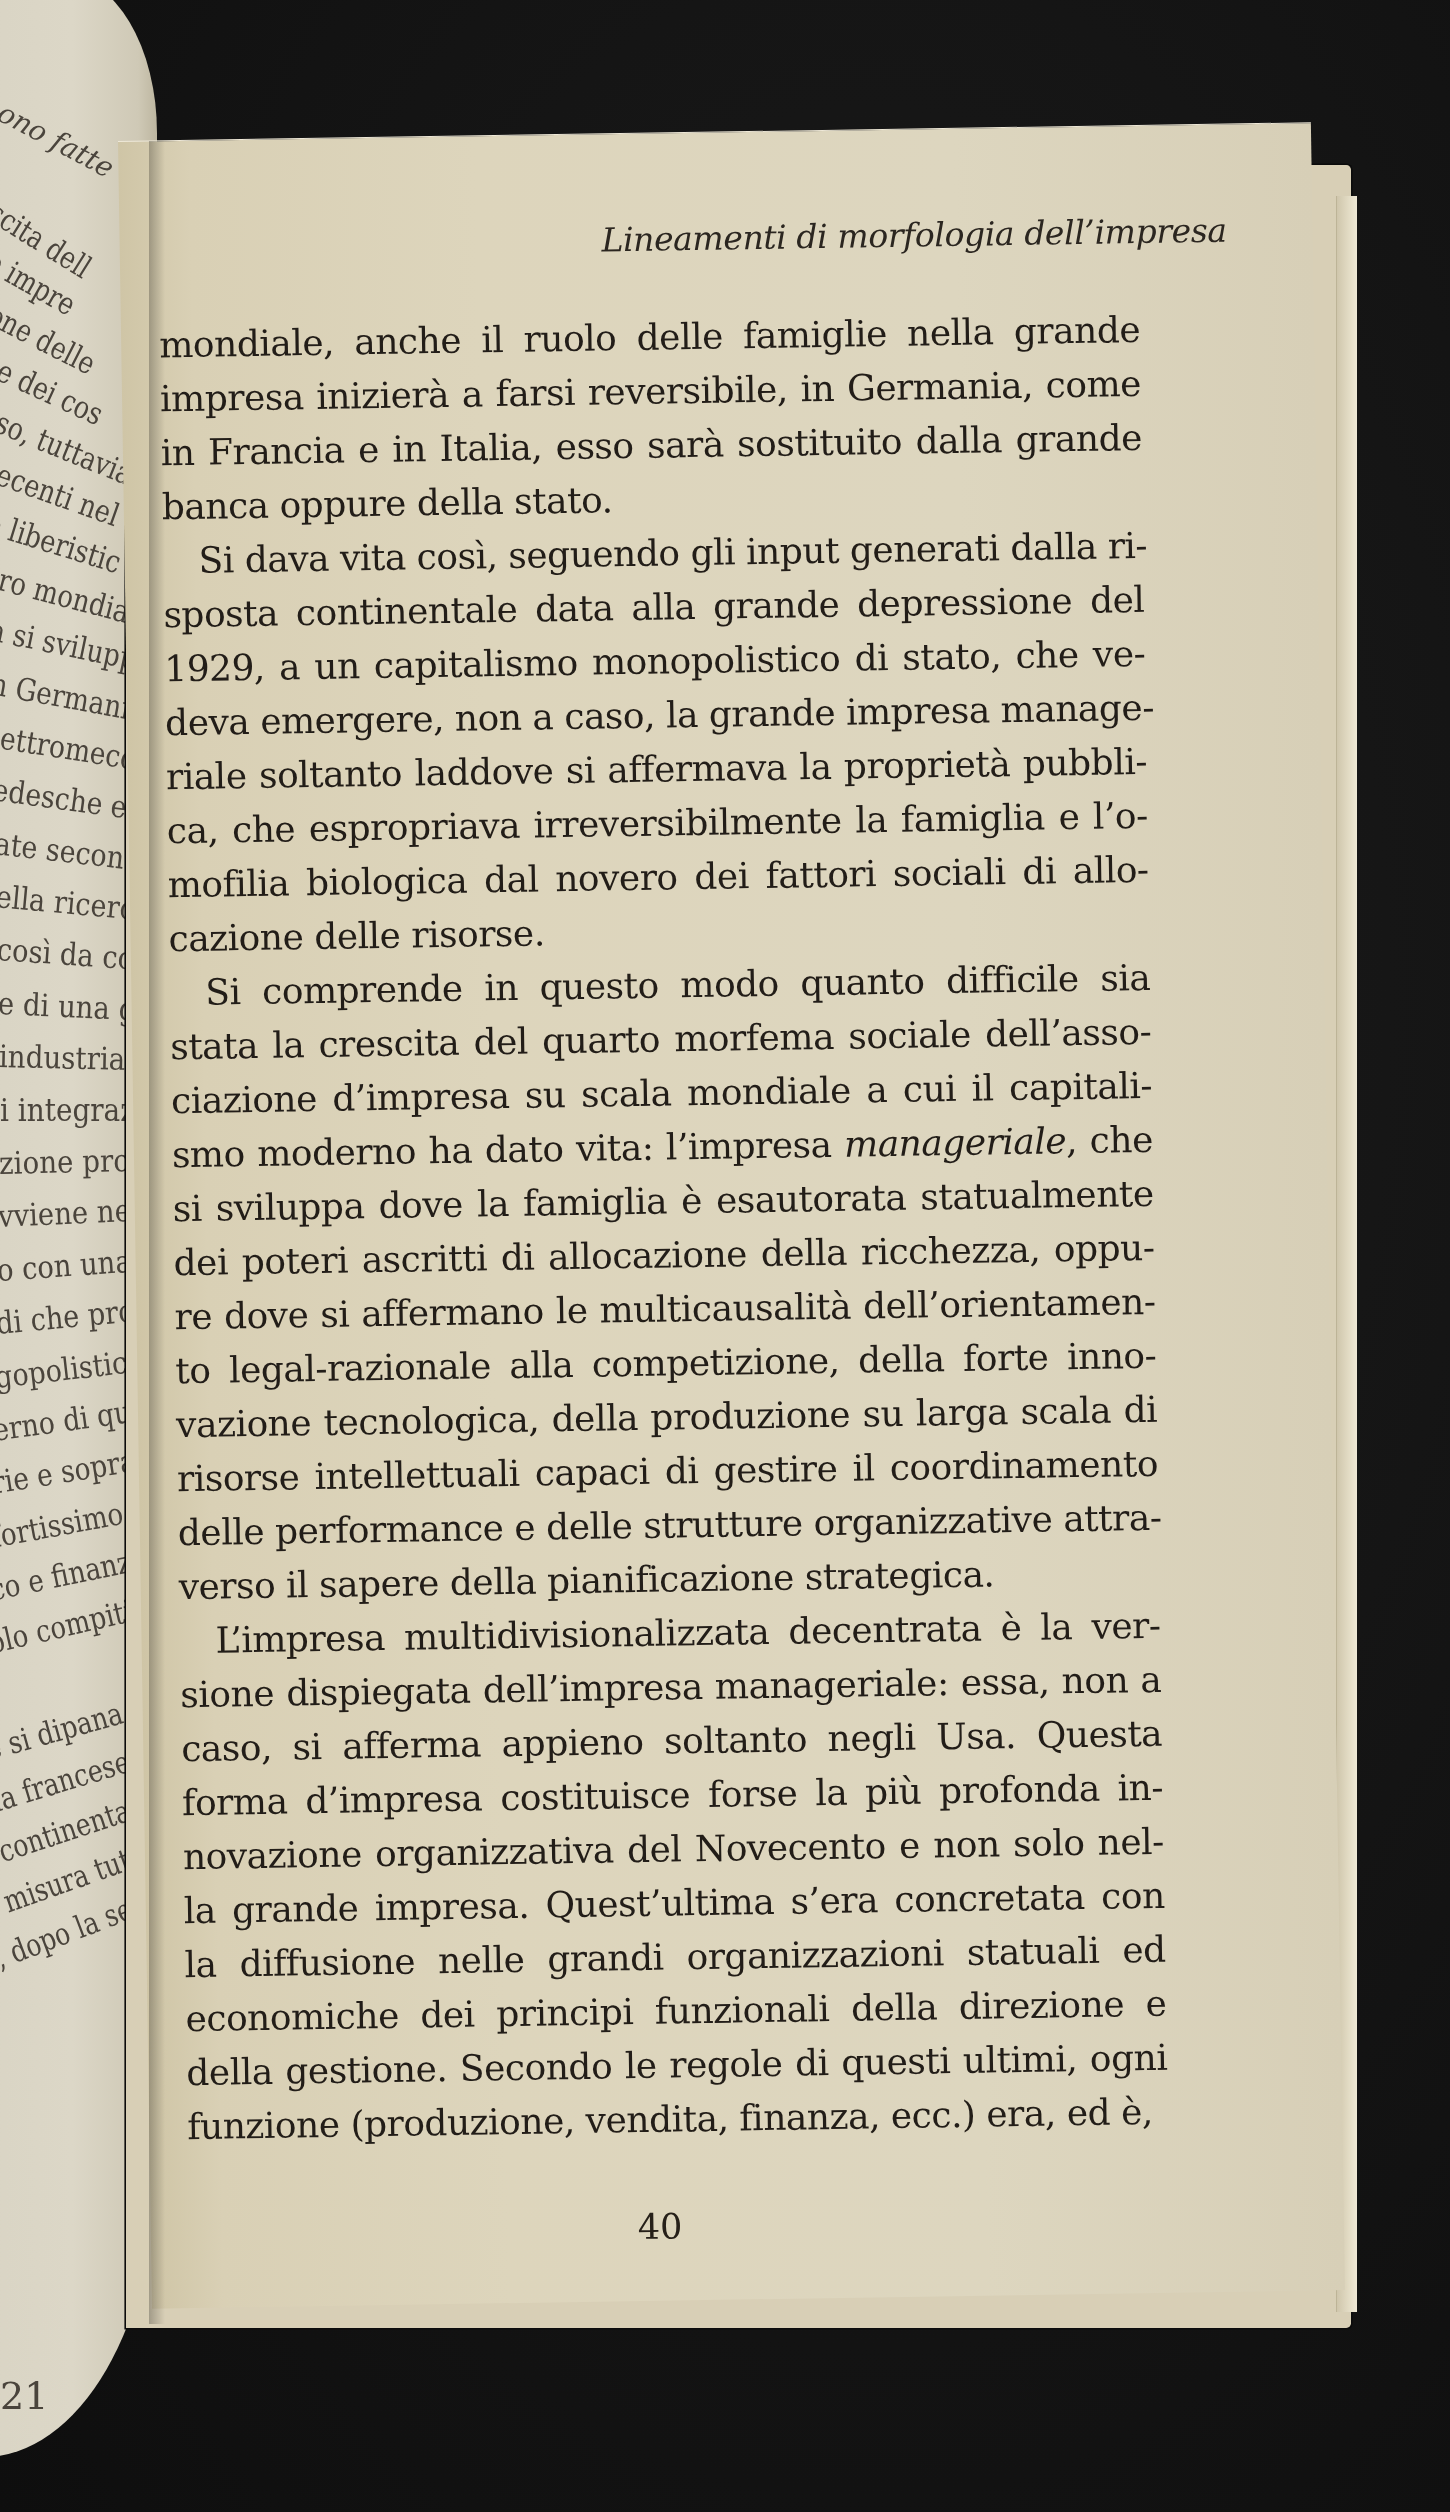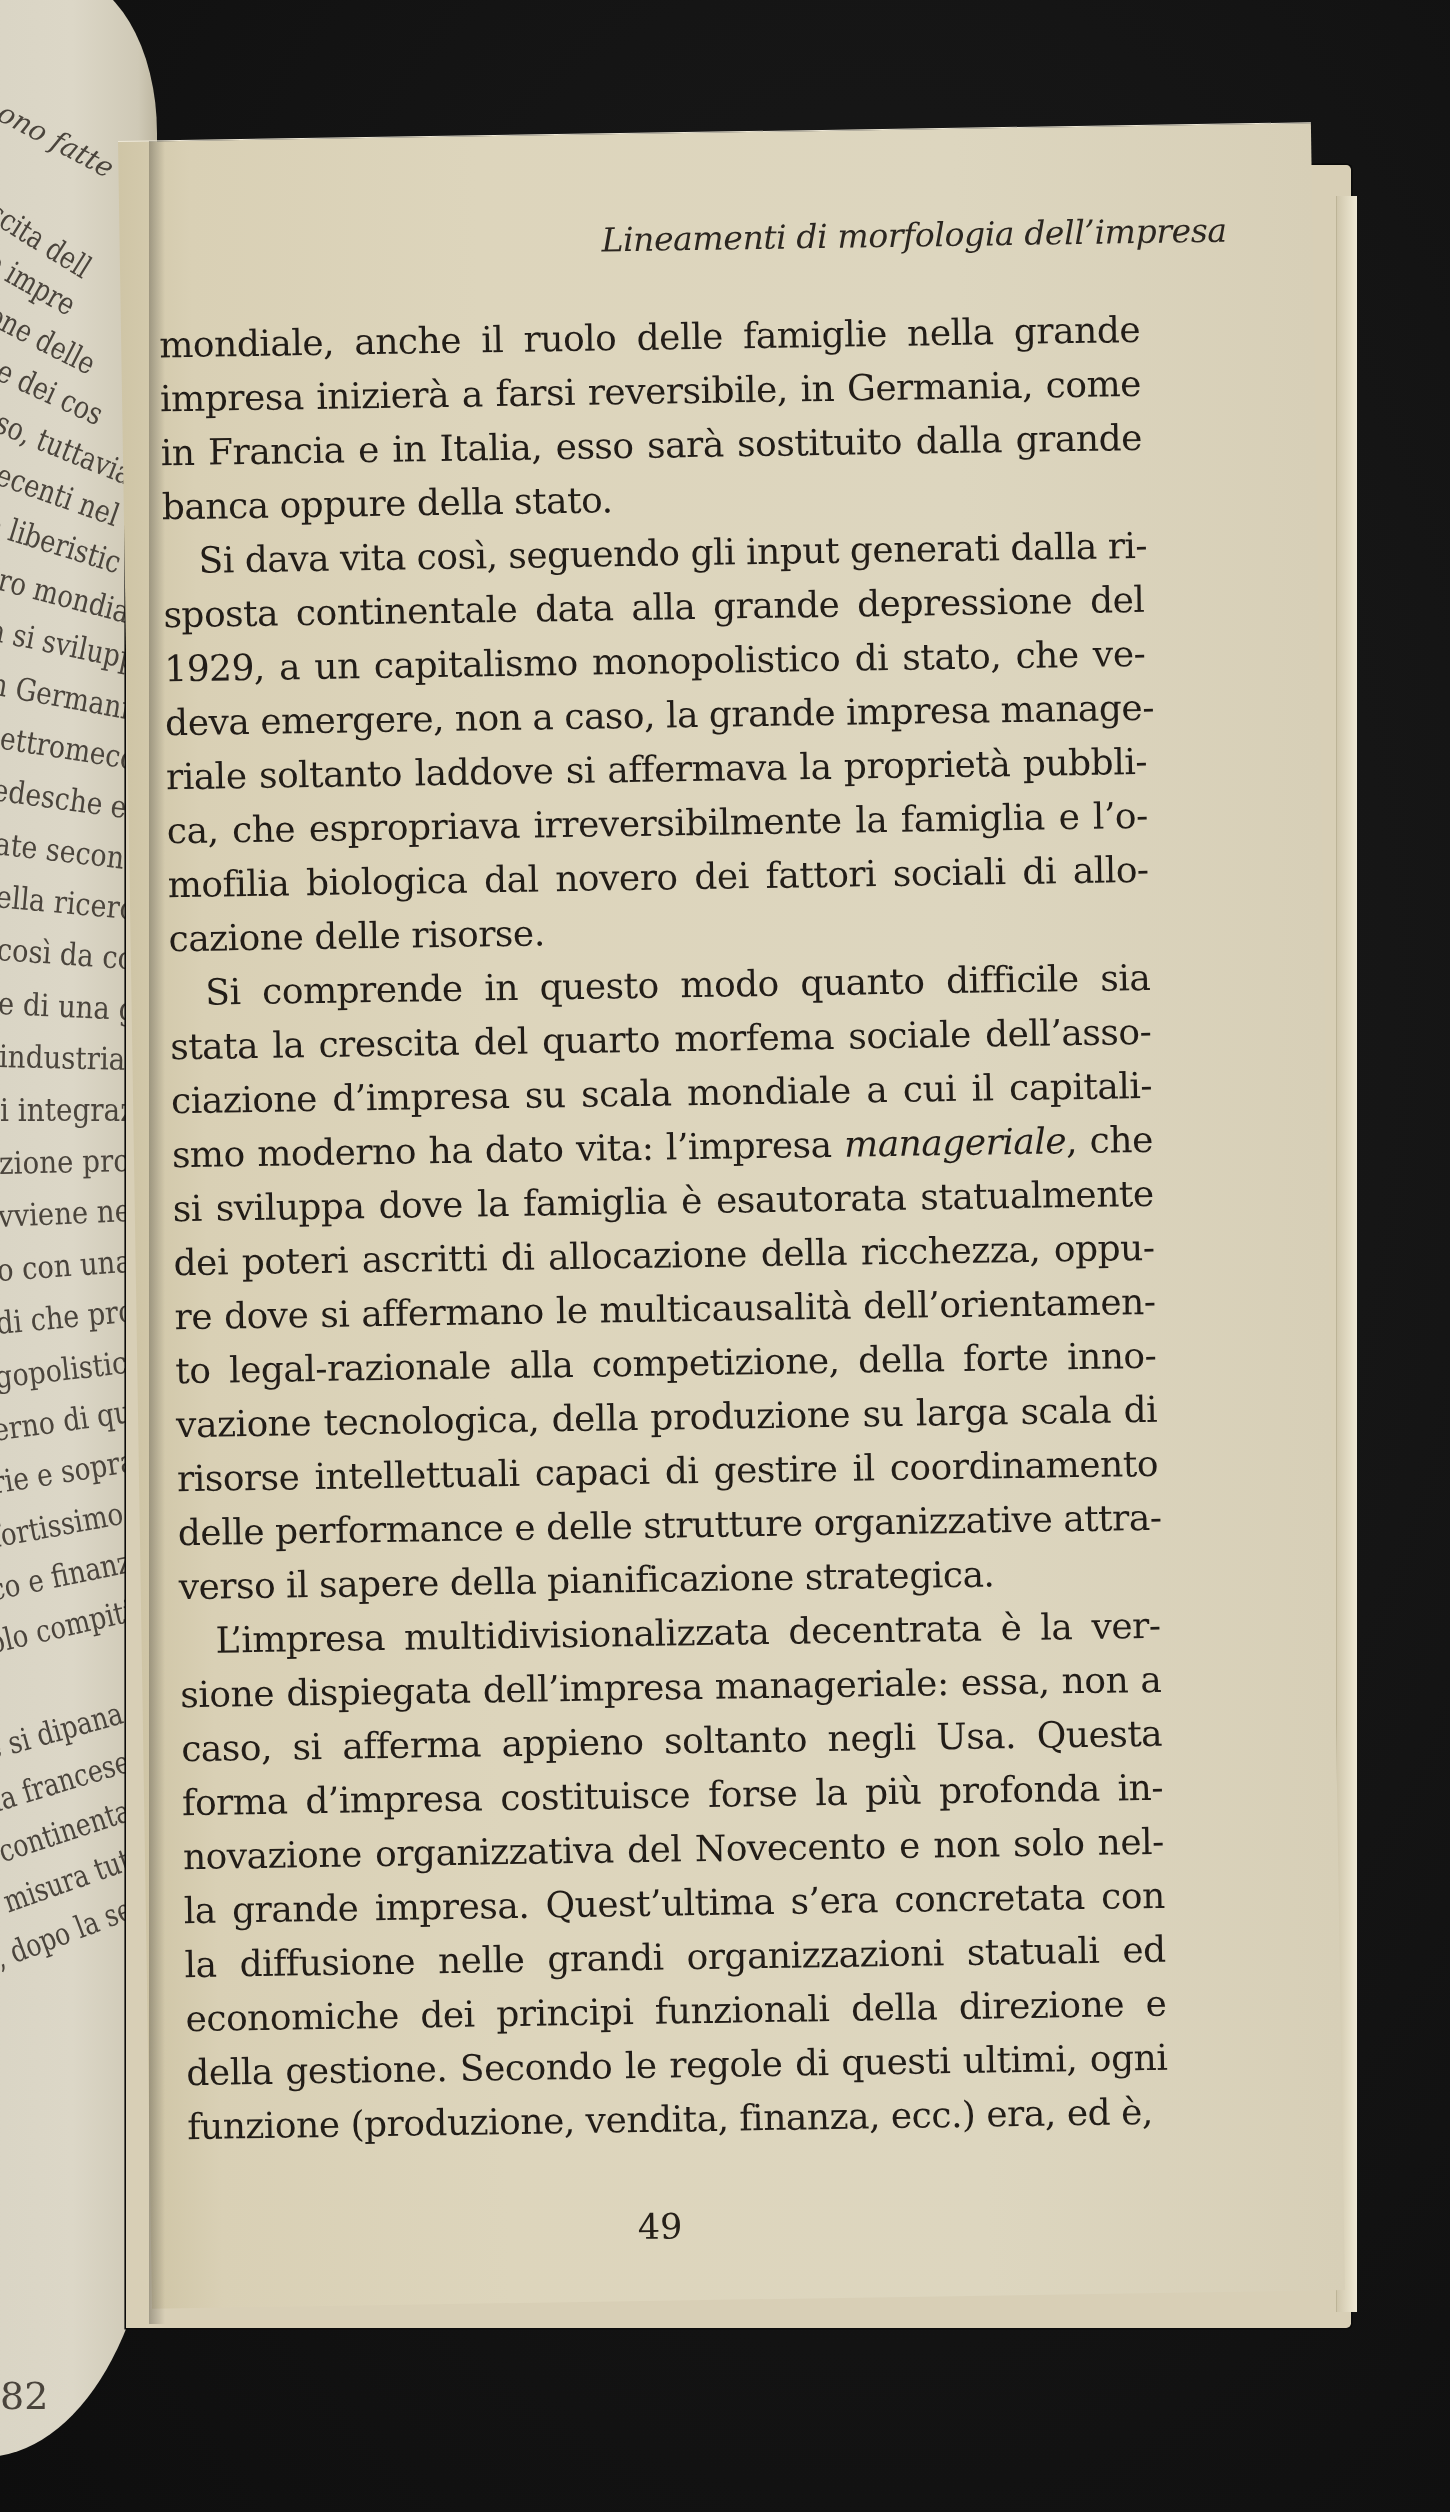--- a/index.html
+++ b/index.html
@@ -165,21 +165,21 @@
       <div class="left-line" style="top: 1489px; left: 23px; transform: rotate(-9.1deg) scaleX(0.858);">rie e sopran</div>
       <div class="left-line" style="top: 1543px; left: 22px; transform: rotate(-10.4deg) scaleX(0.852);">fortissimo, ri</div>
       <div class="left-line" style="top: 1596px; left: 21px; transform: rotate(-11.7deg) scaleX(0.846);">co e finanzi</div>
       <div class="left-line" style="top: 1649px; left: 19.6px; transform: rotate(-13deg) scaleX(0.84);">olo compiti d</div>
       <div class="left-line" style="top: 1756px; left: 17.3px; transform: rotate(-15.6deg) scaleX(0.828);">e si dipana st</div>
       <div class="left-line" style="top: 1810px; left: 16px; transform: rotate(-16.9deg) scaleX(0.822);">lla francese,</div>
       <div class="left-line" style="top: 1863px; left: 15px; transform: rotate(-18.2deg) scaleX(0.816);">i continentali</div>
       <div class="left-line" style="top: 1916px; left: 13.7px; transform: rotate(-19.5deg) scaleX(0.81);">e misura tutte</div>
       <div class="left-line" style="top: 1970px; left: 12.6px; transform: rotate(-20.8deg) scaleX(0.804);">o, dopo la se</div>
     </div>
-  <div class="left-folio">82</div>
+  <div class="left-folio">21</div>
 </div>
 
 <div class="page-stack">
   <div class="stack-edge"></div>
 </div>
 
 <div class="page">
   <div class="running-head">Lineamenti di morfologia dell’impresa</div>
   <div class="body-text" id="body-text">
       <div>
@@ -218,17 +218,17 @@
         <span class="line">caso, si afferma appieno soltanto negli Usa. Questa</span>
         <span class="line">forma d’impresa costituisce forse la più profonda in-</span>
         <span class="line">novazione organizzativa del Novecento e non solo nel-</span>
         <span class="line">la grande impresa. Quest’ultima s’era concretata con</span>
         <span class="line">la diffusione nelle grandi organizzazioni statuali ed</span>
         <span class="line">economiche dei principi funzionali della direzione e</span>
         <span class="line">della gestione. Secondo le regole di questi ultimi, ogni</span>
         <span class="line last">funzione (produzione, vendita, finanza, ecc.) era, ed è,</span>
       </div>
     </div>
-  <div class="folio">49</div>
+  <div class="folio">40</div>
 </div>
 
 <div class="gutter-shadow"></div>
 
 
 </body></html>

